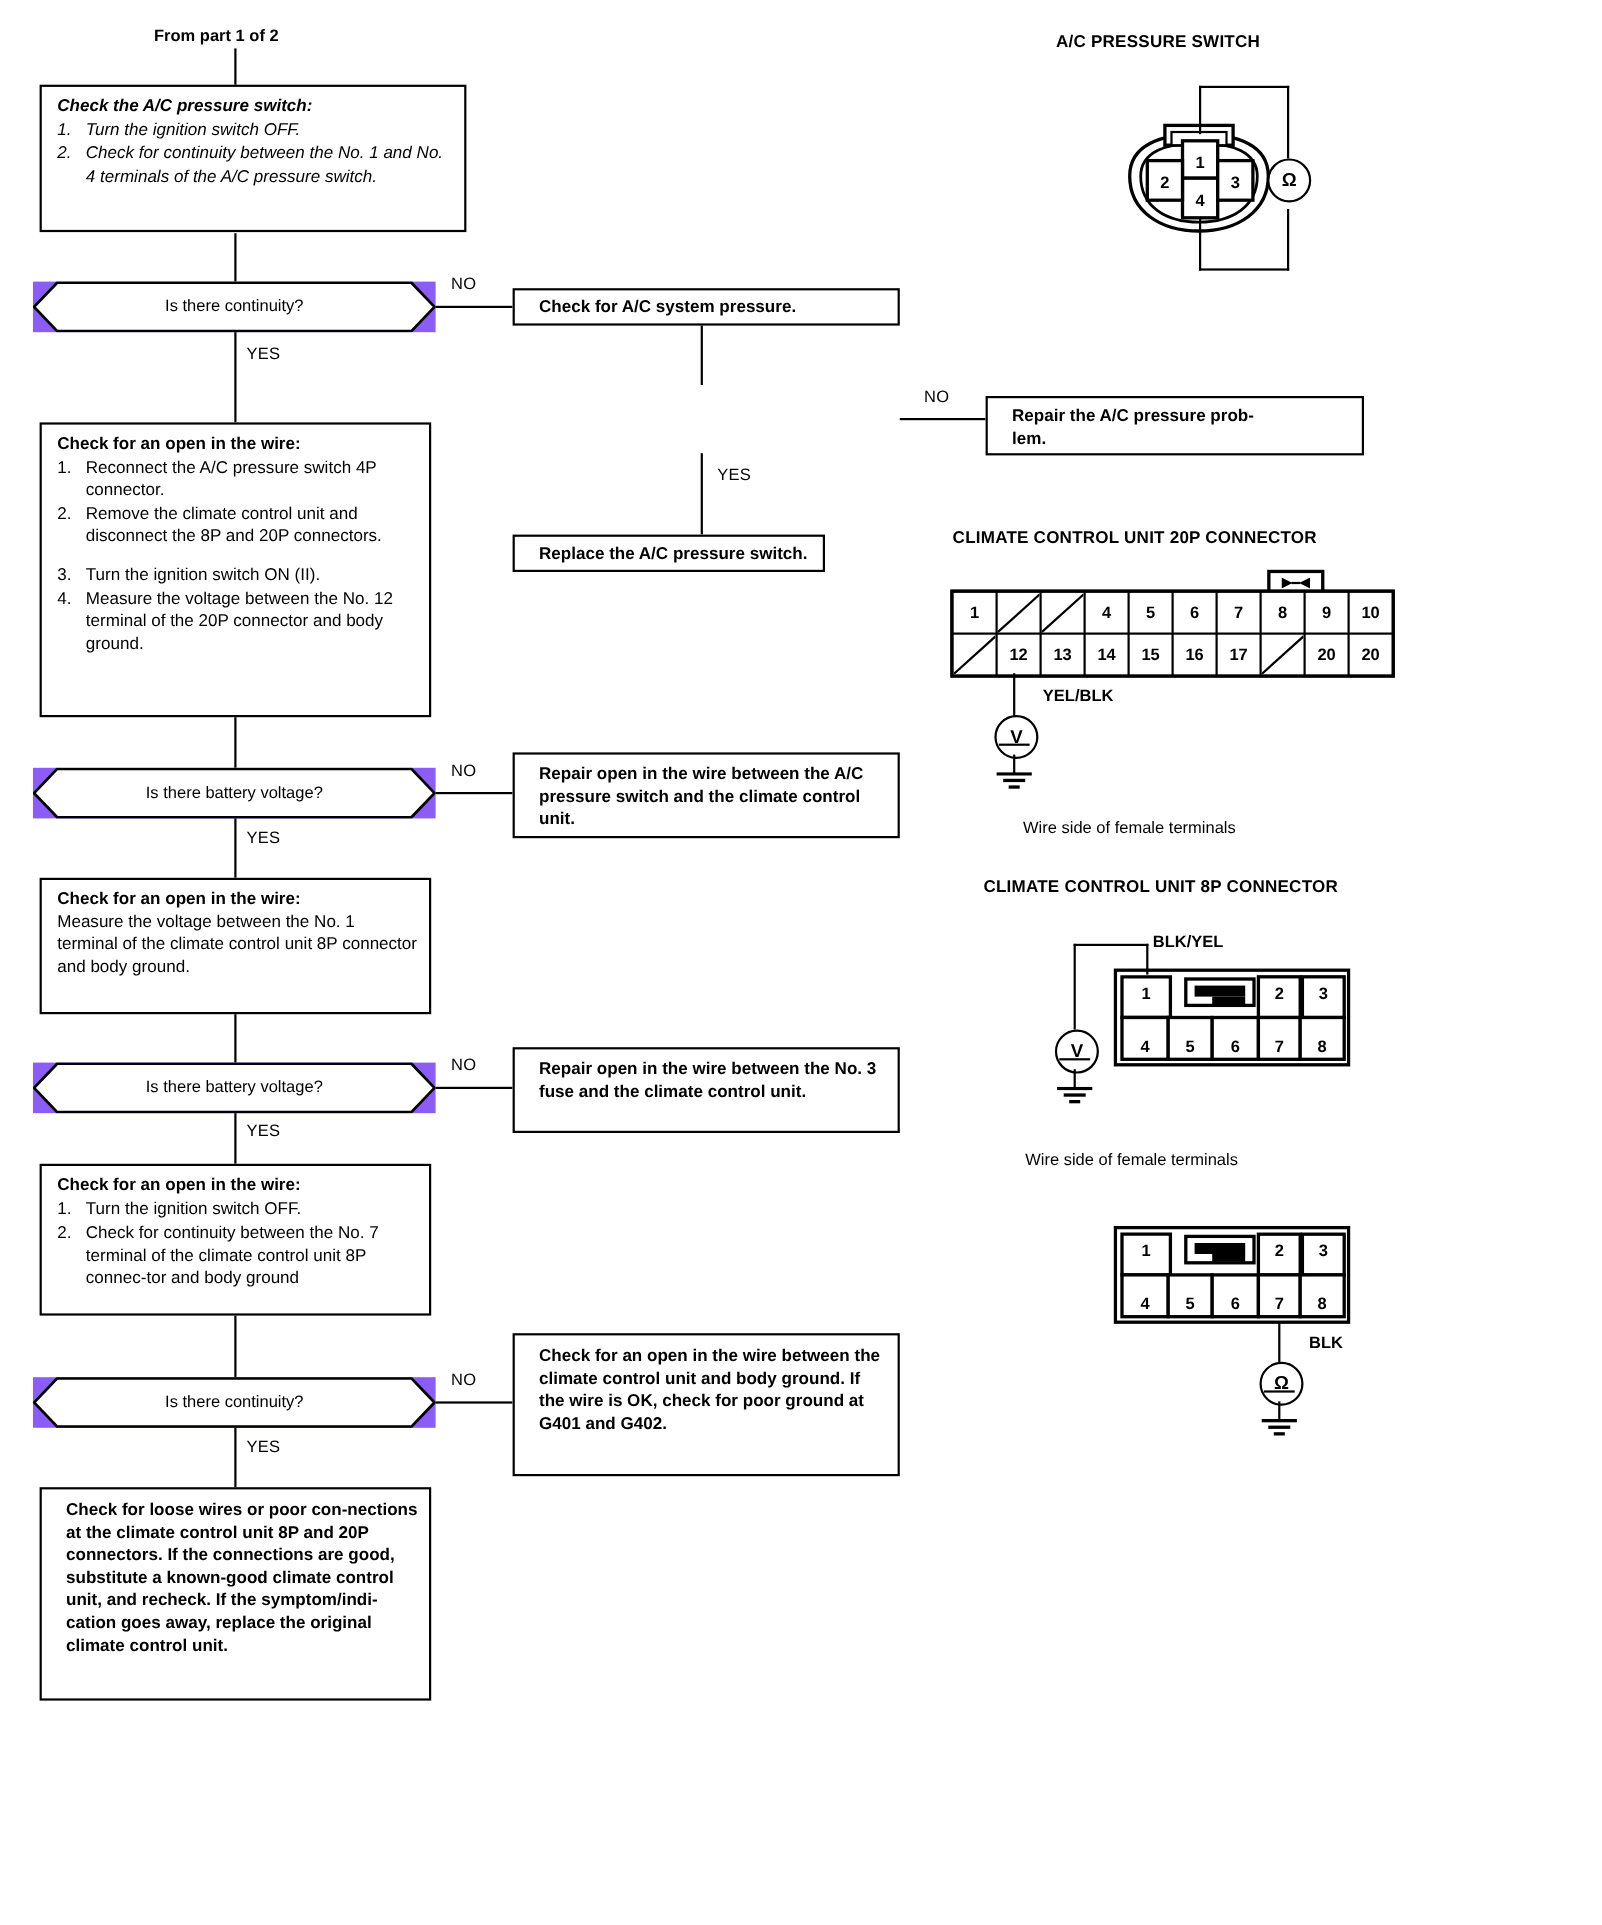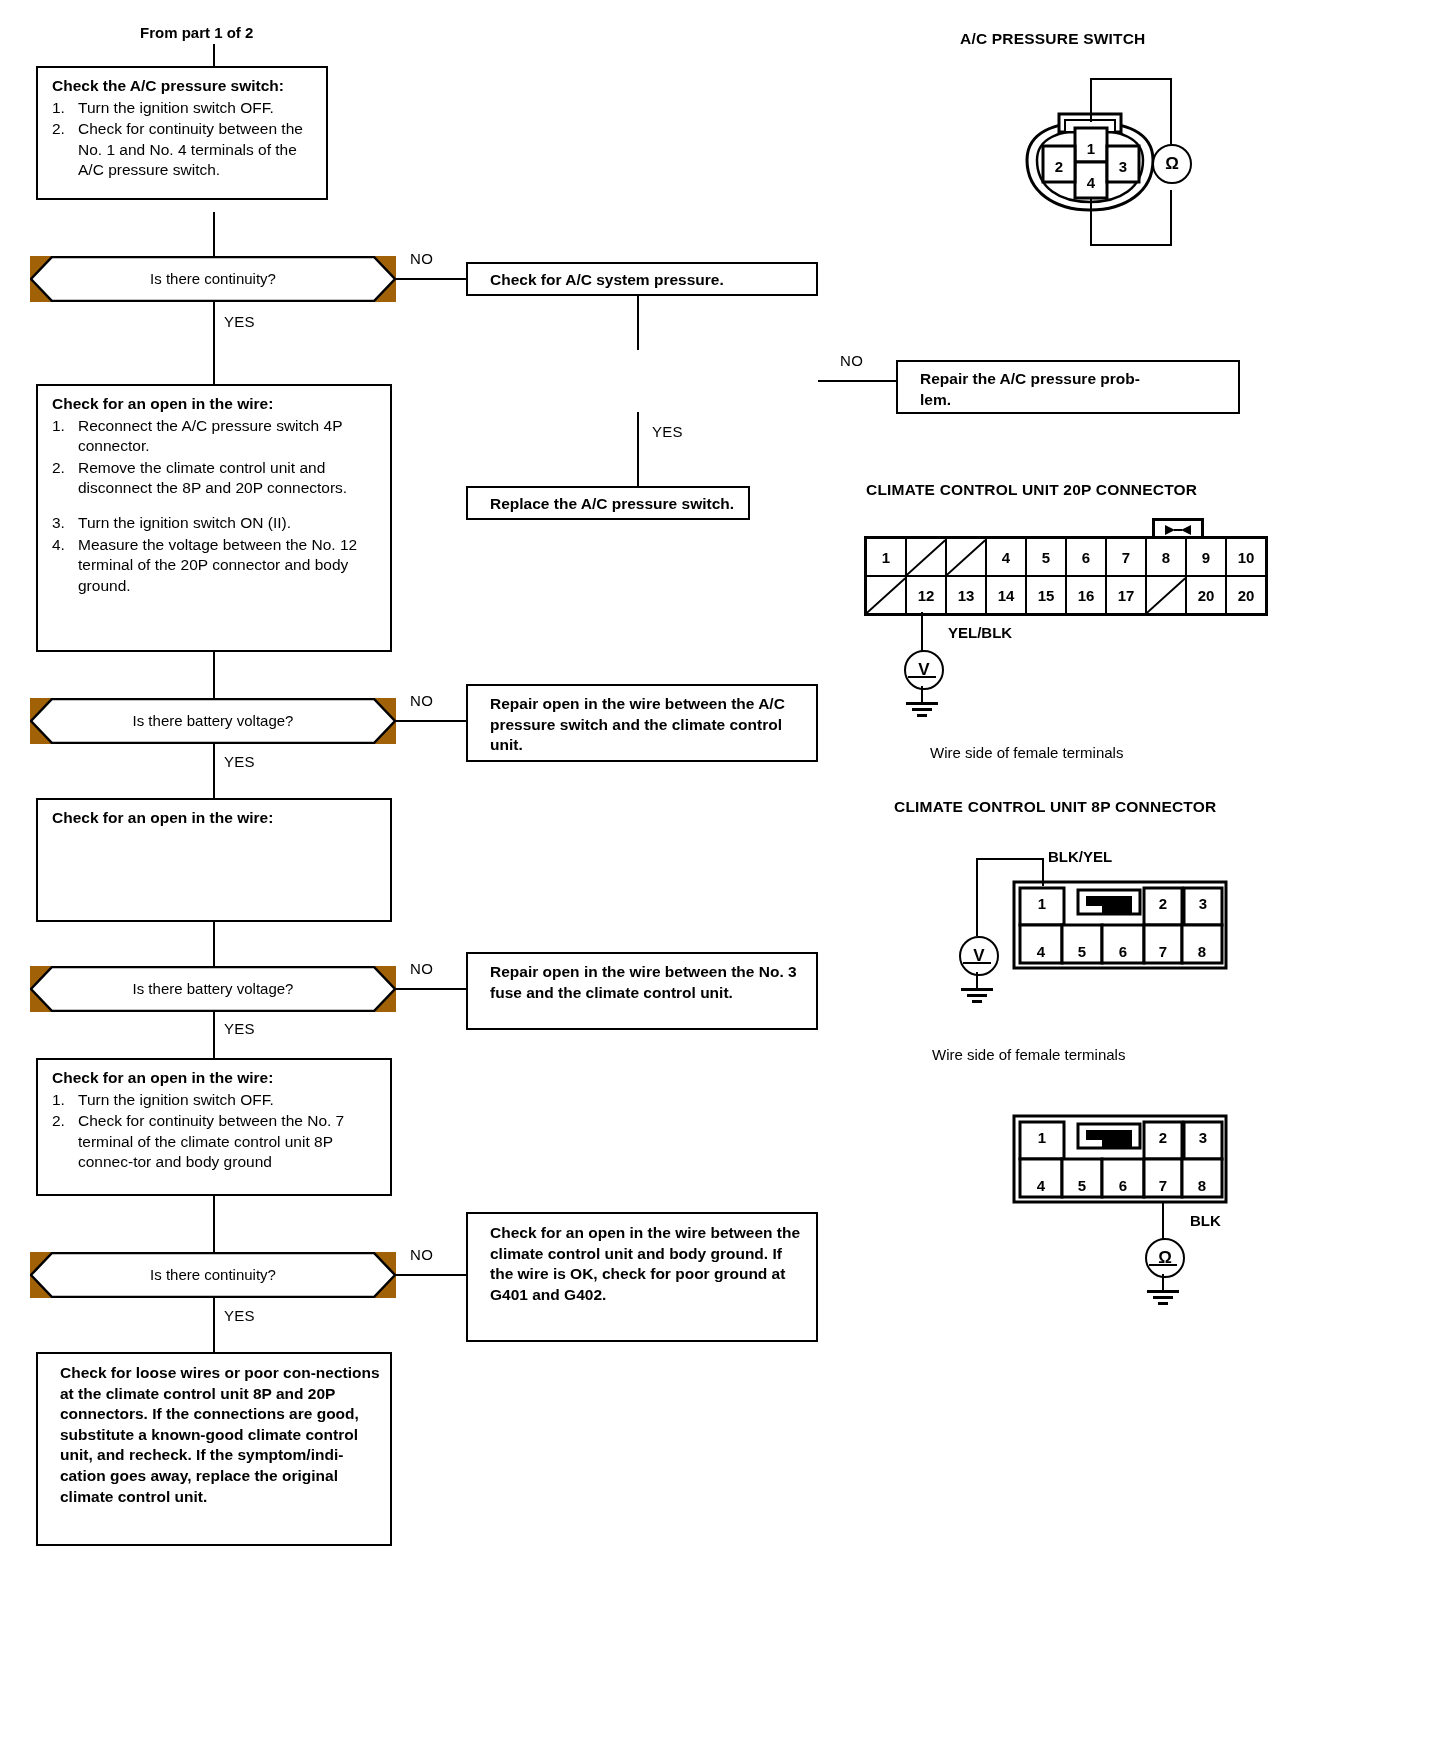--- a/index.html
+++ b/index.html
@@ -49,21 +49,21 @@
 
   
   .decision {
     position: absolute;
     display: flex;
     align-items: center;
     justify-content: center;
     font-size: 15px;
     font-weight: normal;
     text-align: center;
-    background: #a16207;
+    background: #8b5cf6;
   }
   .decision .hexwrap {
     position: absolute;
     inset: 0;
   }
   .decision .txt {
     position: relative;
     z-index: 2;
     padding: 0 46px;
     line-height: 1.2;
@@ -173,21 +173,21 @@
 </style>
 </head>
 <body>
 
 <div id="page">
 
   <div class="hdr" style="left:140px; top:24px;font-weight:bold;">From part  1 of 2</div>
 
   <div class="vline" style="left:213px; top:44px; height:34px;"></div>
 
-  <div class="abs box" style="left:36px; top:66px; width:292px; height:134px;">
+  <div class="abs box" style="left:36px; top:77px; width:388px; height:134px;font-style:italic;">
     <div>Check the A/C pressure switch:</div>
     <ul class="steps">
       <li>
         <span class="num">1.</span>
         <span>Turn the ignition switch OFF.</span>
       </li>
       <li>
         <span class="num">2.</span>
         <span>Check for continuity between the No. 1 and No. 4 terminals of the A/C pressure switch.</span>
       </li>
@@ -271,20 +271,21 @@
   <div class="elabel" style="left:410px; top:692px;">NO</div>
   <div class="vline" style="left:213px; top:744px; height:54px;"></div>
   <div class="elabel" style="left:224px; top:753px;">YES</div>
 
   <div class="abs box" style="left:466px; top:684px; width:352px; height:78px; padding-left:22px; padding-top:8px;">
     <div>Repair open in the wire between the A/C pressure switch and the climate control unit.</div>
   </div>
 
   <div class="abs box" style="left:36px; top:798px; width:356px; height:124px;">
     <div>Check for an open in the wire:</div>
+    <div class="lite">Measure the voltage between the No. 1 terminal of the climate control unit 8P connector and body ground.</div>
   </div>
 
   <div class="vline" style="left:213px; top:922px; height:44px;"></div>
 
   <div class="decision" style="left:30px; top:966px; width:366px; height:46px;">
     <div class="hexwrap">
       <svg viewBox="0 0 366 46" preserveAspectRatio="none">
         <polygon points="22,1 344,1 365,23 344,45 22,45 1,23" fill="#fff" stroke="#000" stroke-width="2.5"></polygon>
       </svg>
     </div>

